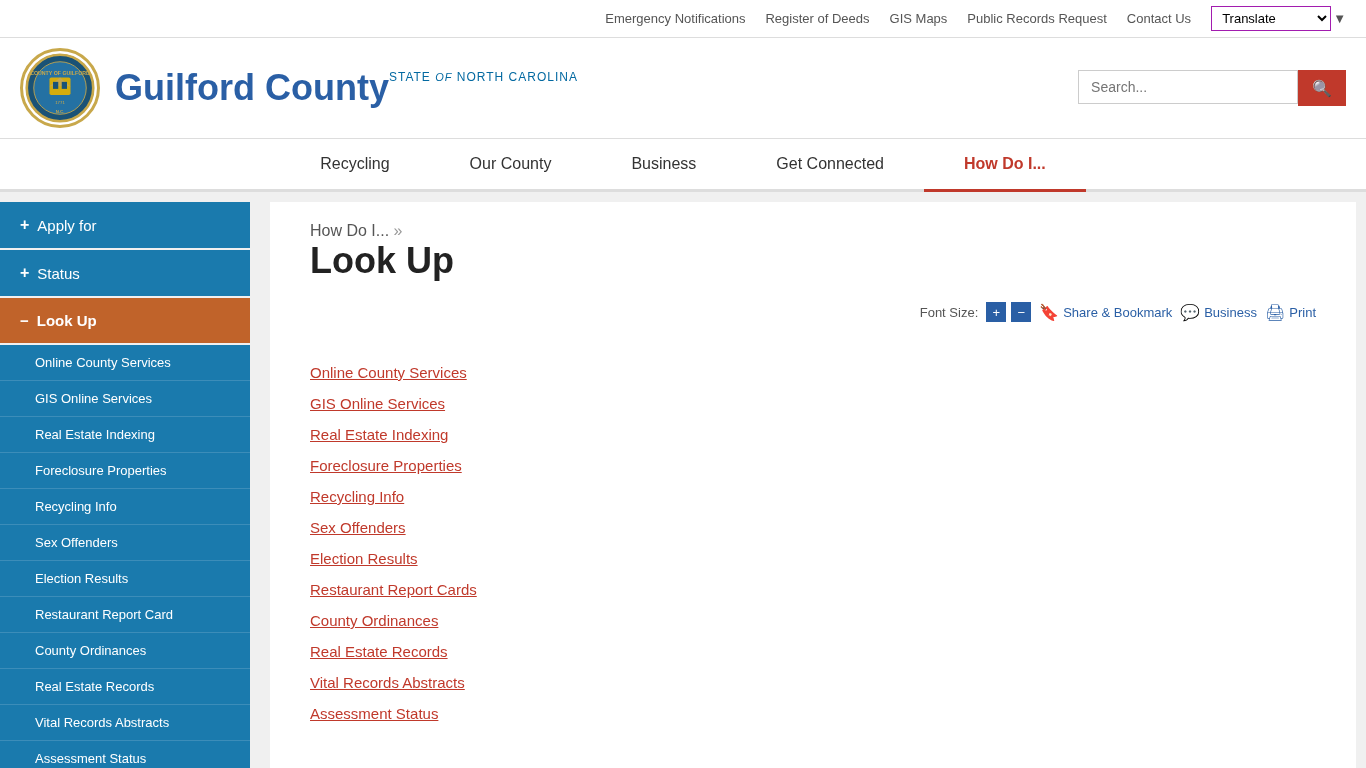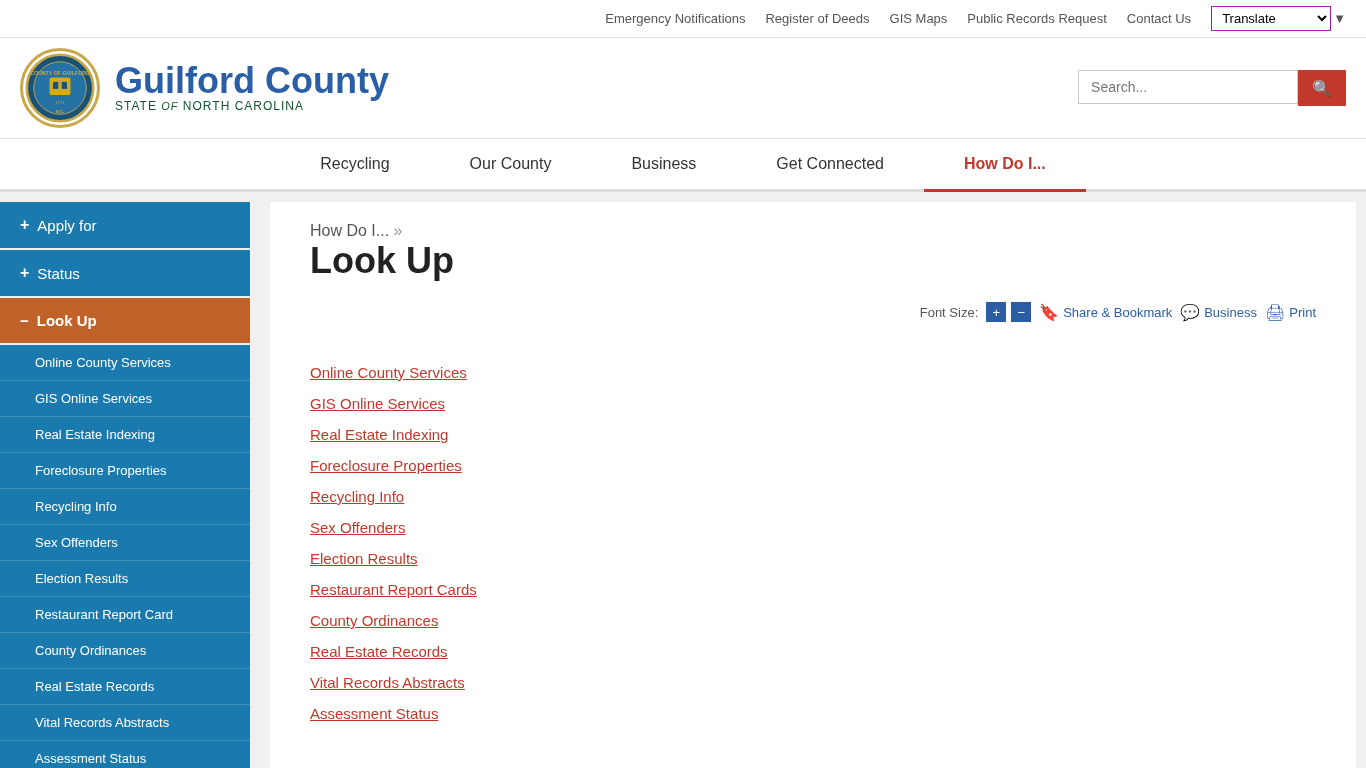--- a/index.html
+++ b/index.html
@@ -54,31 +54,31 @@
       justify-content: center;
       overflow: hidden;
       flex-shrink: 0;
     }
     .logo-circle svg {
       width: 70px;
       height: 70px;
     }
     .site-title {
       display: flex;
-      flex-direction: column;
+      flex-direction: row;
     }
     .site-title-main {
       font-size: 36px;
       font-weight: bold;
       color: #2a5fa5;
       line-height: 1;
     }
     .site-title-sub {
       font-size: 12px;
-      color: #14532d;
+      color: #0369a1;
       letter-spacing: 1px;
       text-transform: uppercase;
     }
     .site-title-sub em {
       font-style: italic;
       font-size: 11px;
     }
     .search-area {
       margin-left: auto;
       display: flex;

